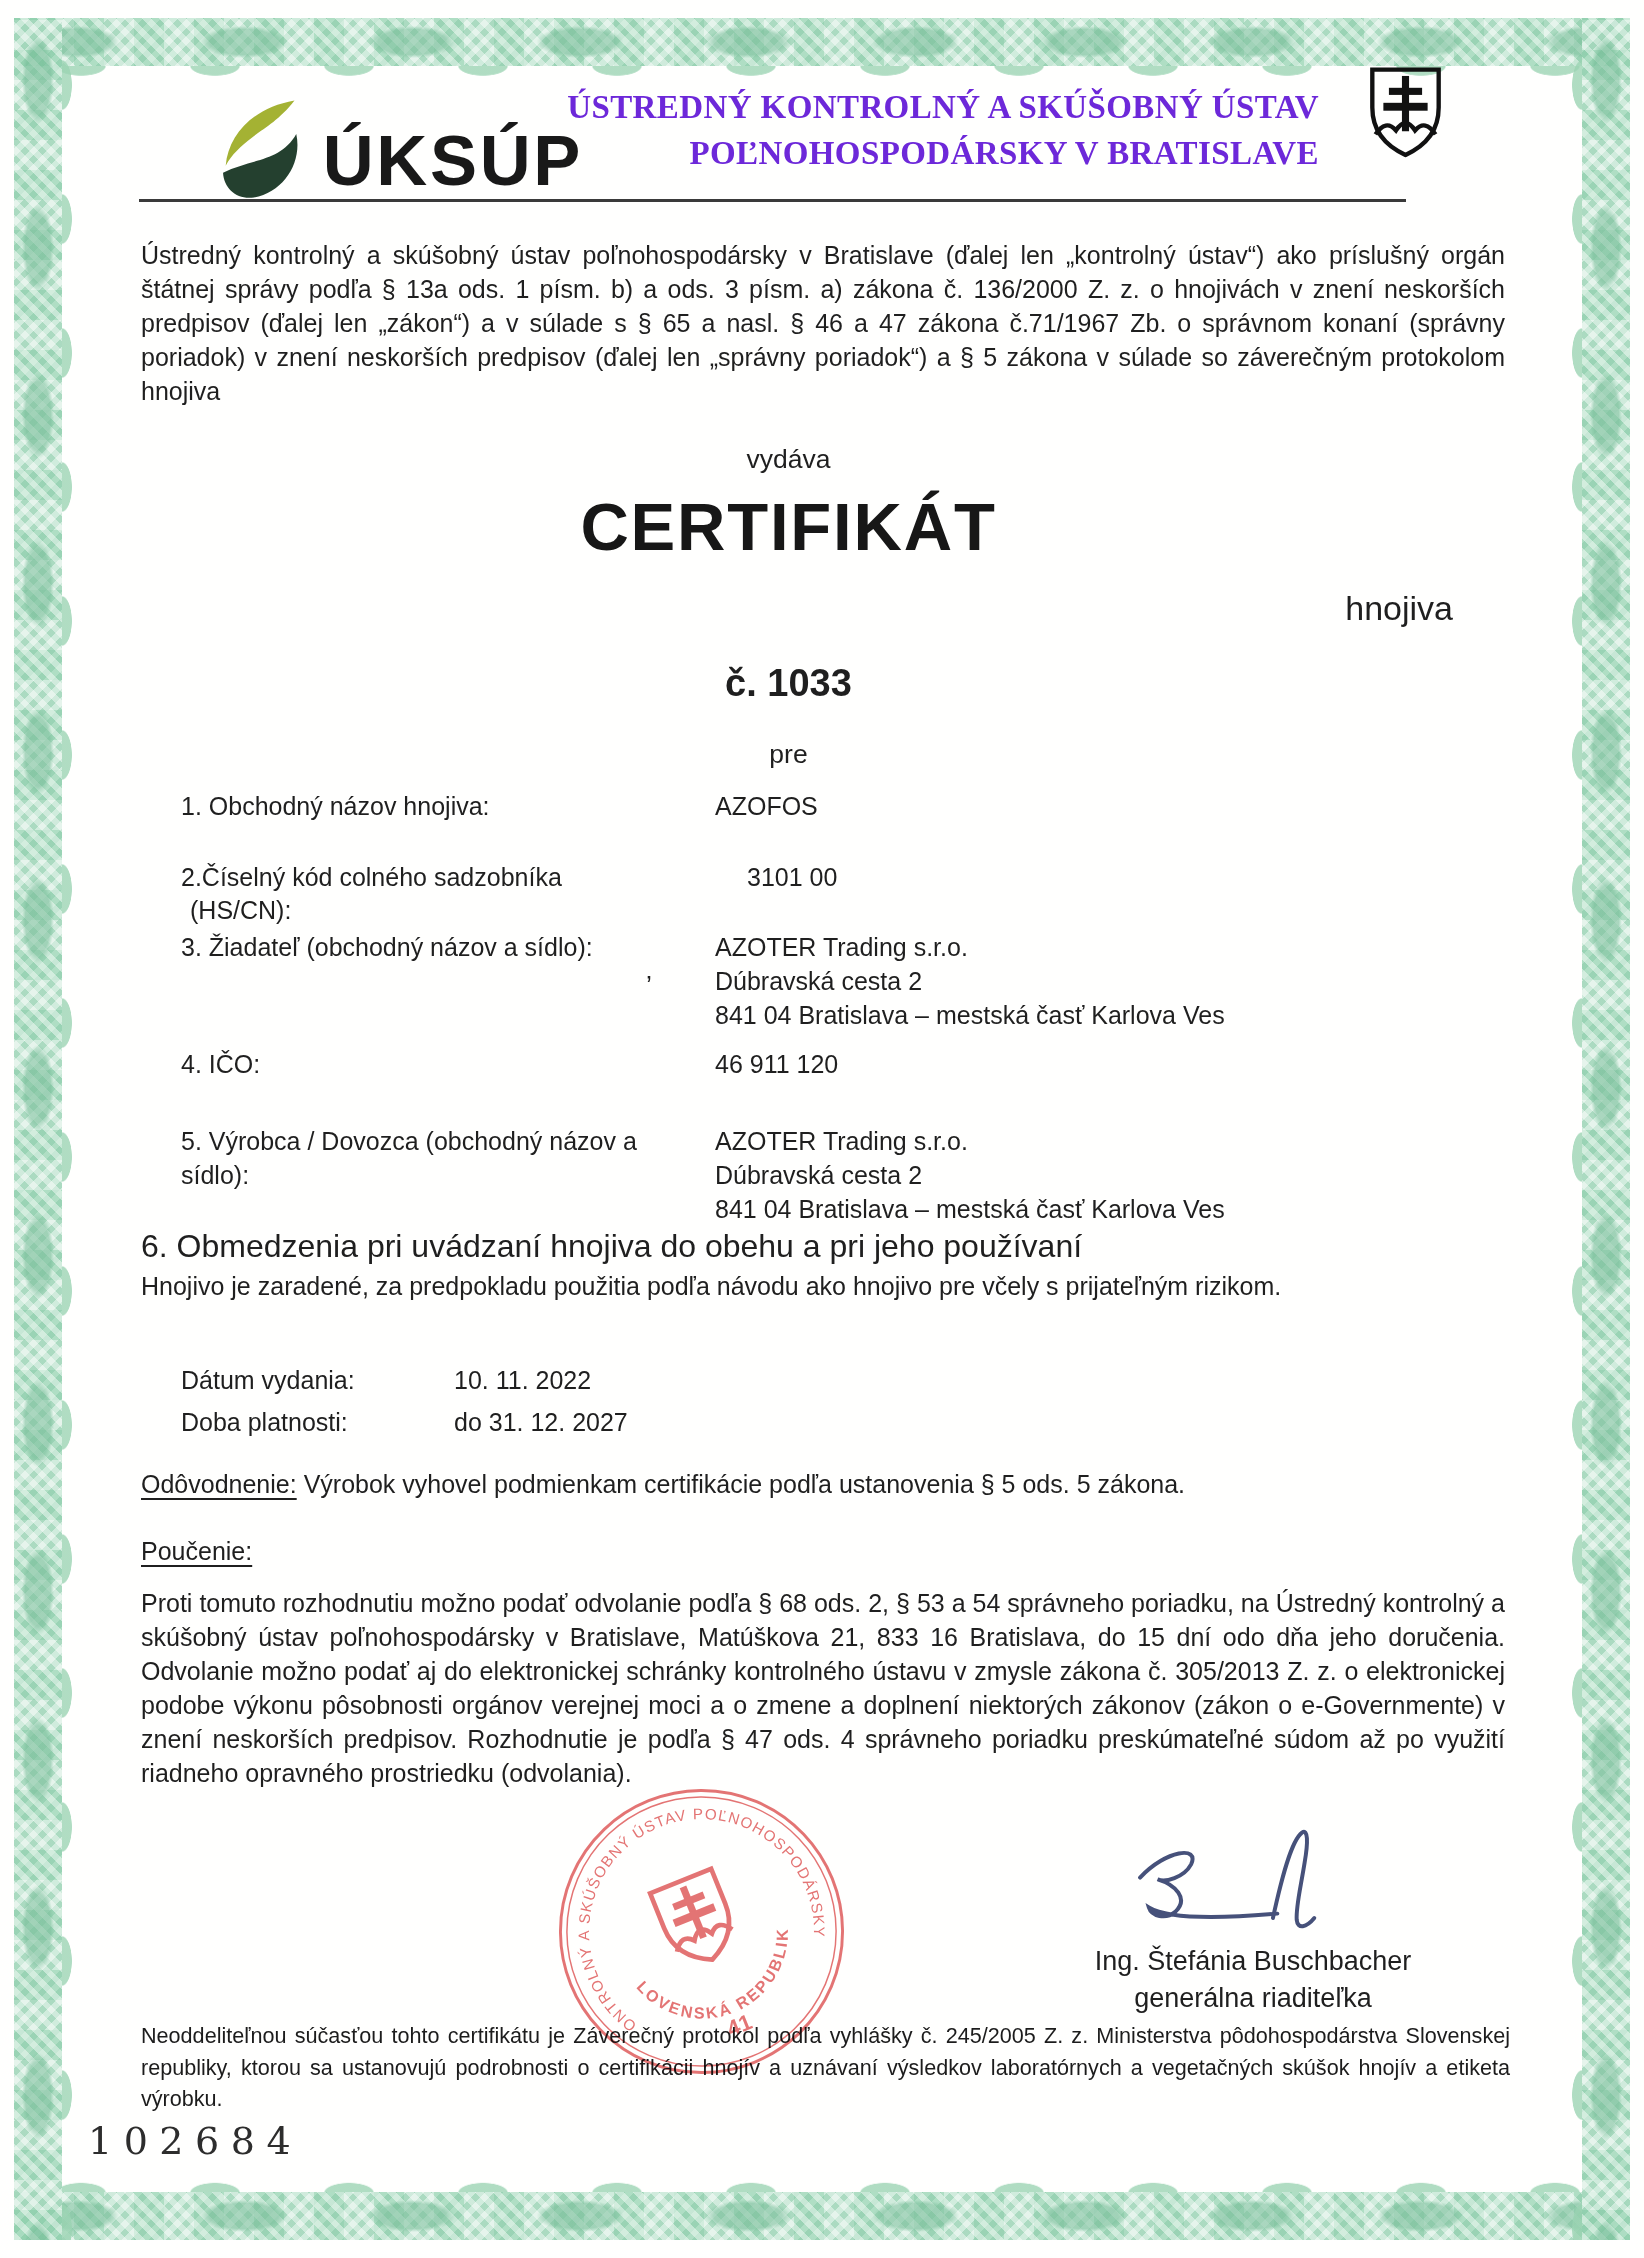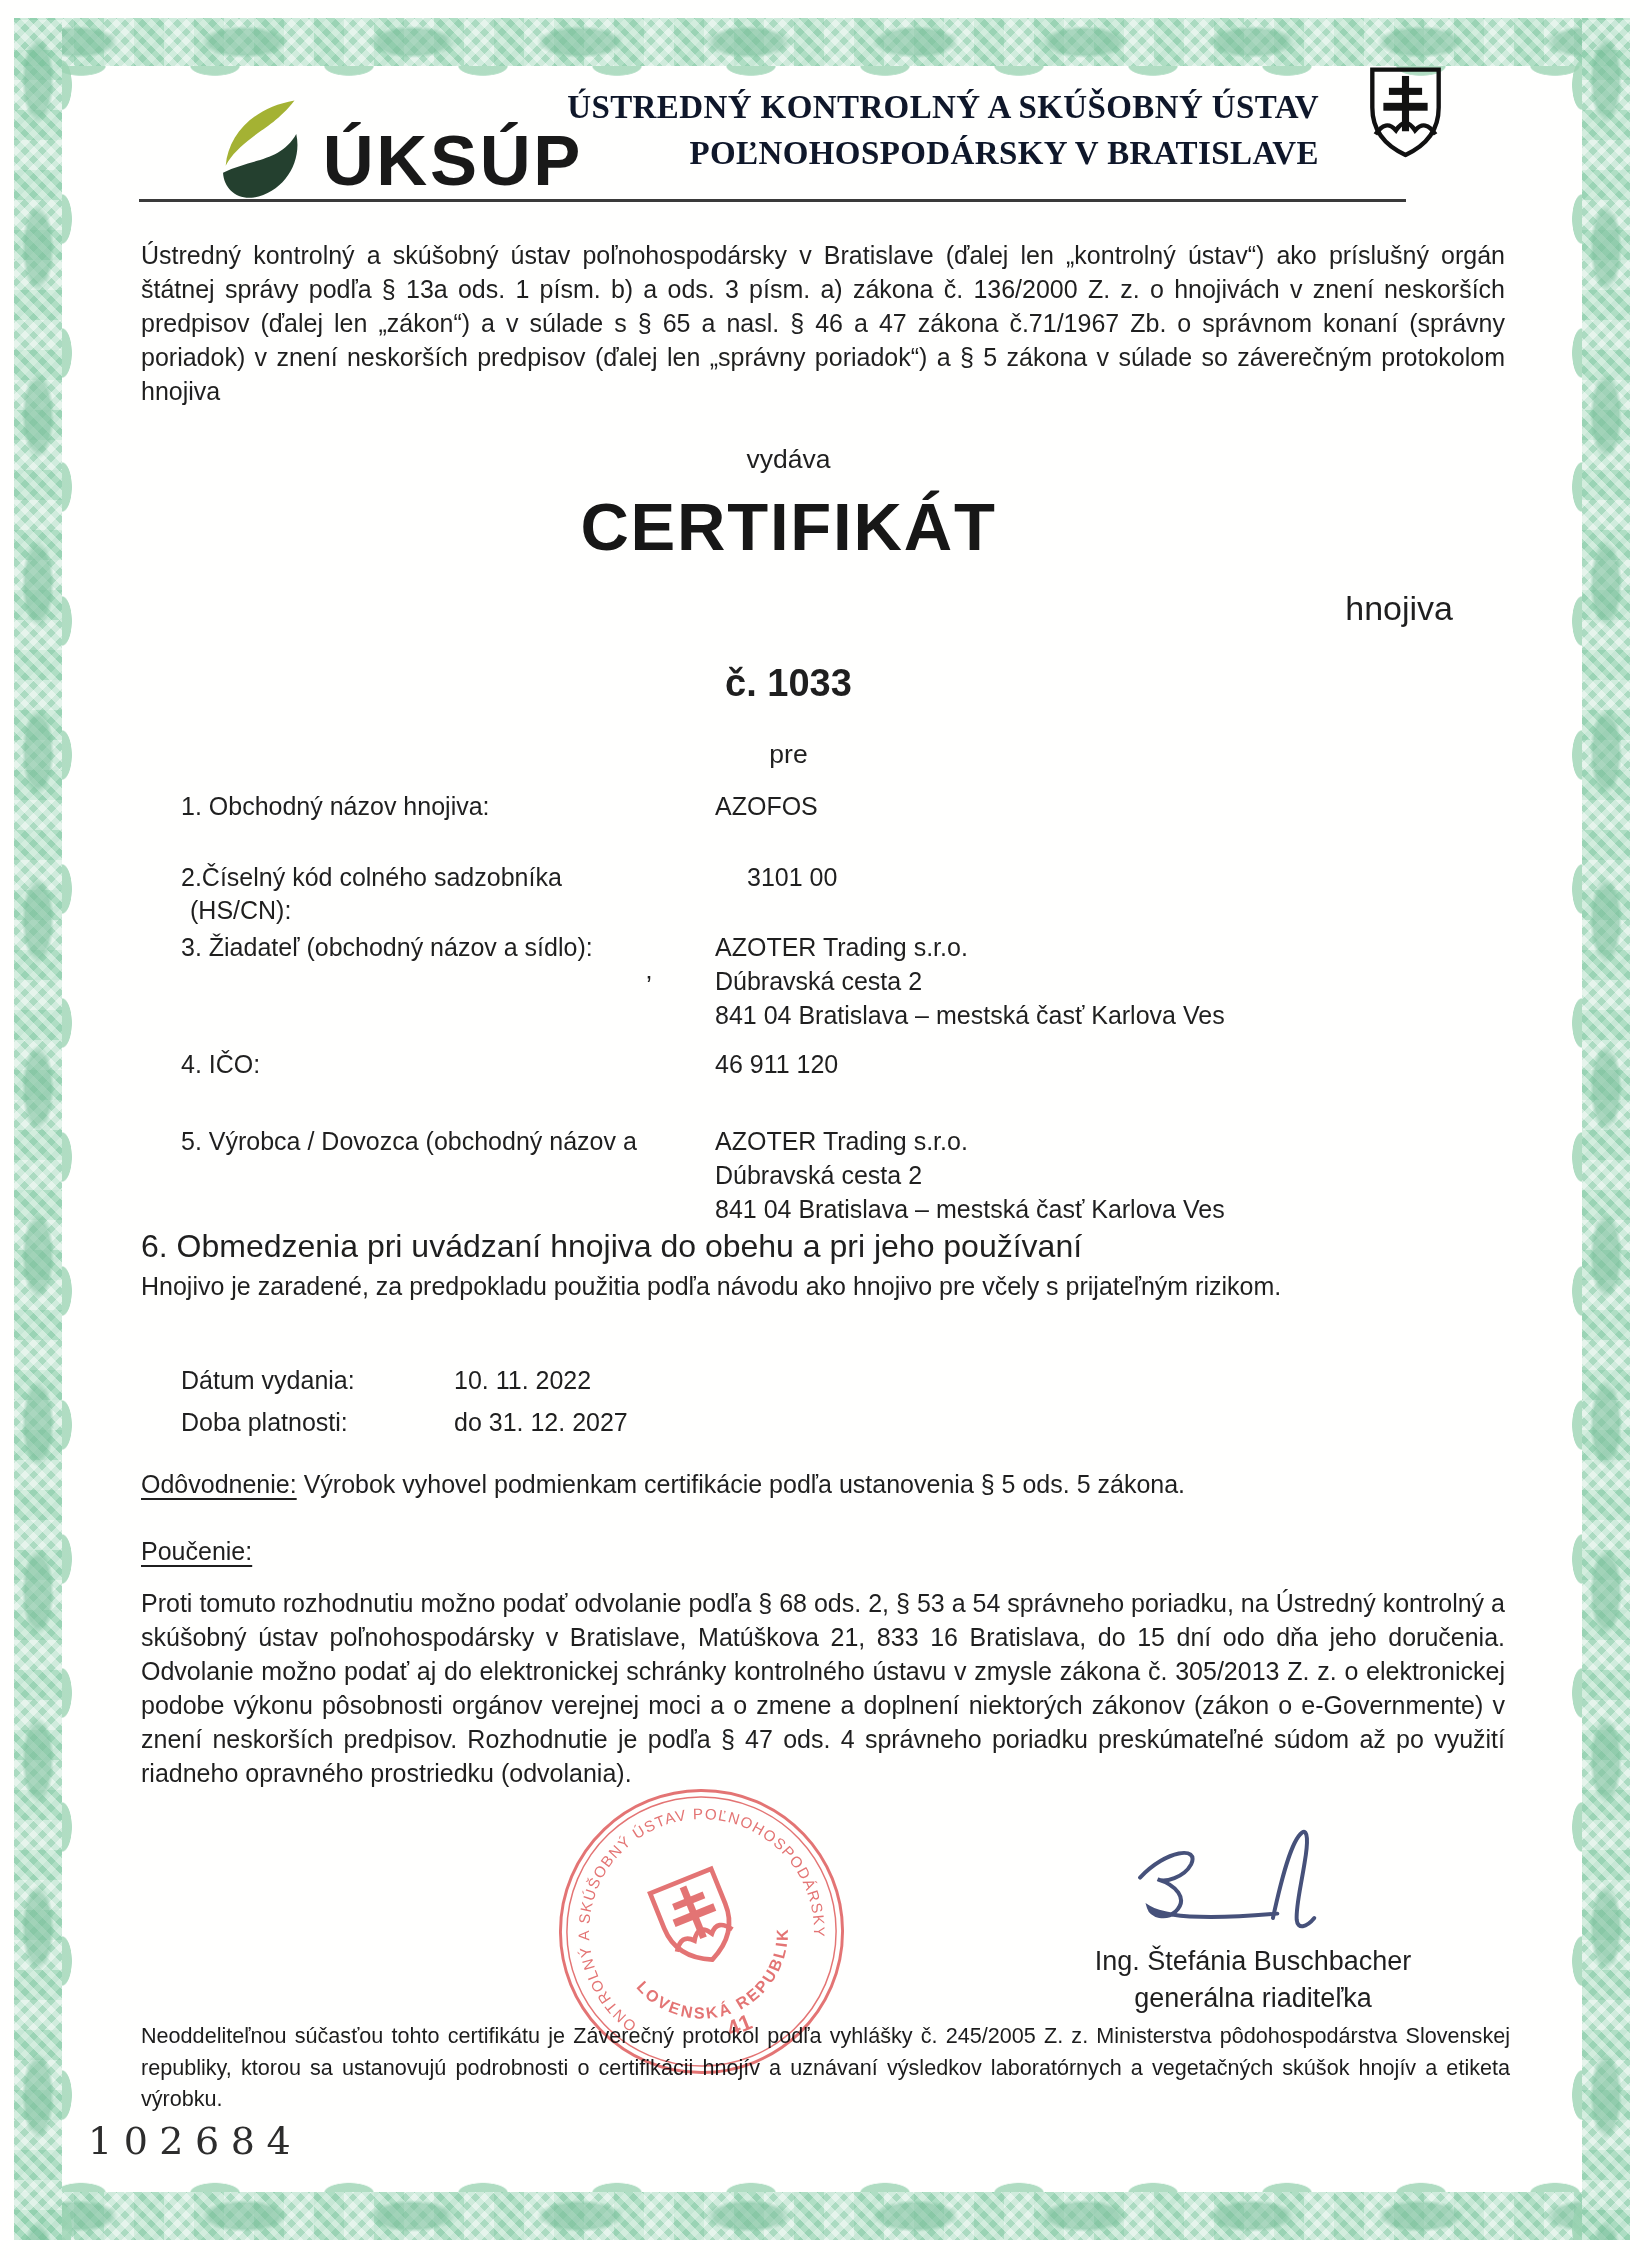--- a/index.html
+++ b/index.html
@@ -38,21 +38,21 @@
     background-image:radial-gradient(ellipse 16px 41px at 0% 50%, rgba(154,211,178,.85) 0 58%, rgba(154,211,178,0) 62%);
     background-size:17.6px 134px;background-repeat:repeat-y;}
   #band-right{top:17.6px;bottom:17.6px;right:14px;width:48px;}
   #band-right::after{content:'';position:absolute;top:0;bottom:0;right:100%;width:17.6px;
     background-image:radial-gradient(ellipse 16px 41px at 100% 50%, rgba(154,211,178,.85) 0 58%, rgba(154,211,178,0) 62%);
     background-size:17.6px 134px;background-repeat:repeat-y;}
 
   
   #institution{left:490px;top:85px;width:829px;text-align:right;
     font-family:"Liberation Serif",serif;font-weight:bold;font-size:33px;line-height:1.38;
-    letter-spacing:0.4px;color:#0f172a;}
+    letter-spacing:0.4px;color:#6d28d9;}
   #header-rule{left:139px;top:199px;width:1267px;height:2.6px;background:#3a3a3a;}
 
   
   .para{font-size:25px;line-height:1.36;text-align:justify;color:#1f1f1f;}
   #intro{left:141px;top:238px;width:1364px;}
   .center-line{left:124px;width:1329px;text-align:center;}
   #vydava{top:444px;font-size:26.5px;}
   #cert-title{top:488px;font-size:67px;font-weight:bold;letter-spacing:1.8px;color:#171717;}
   #cert-sub{top:589px;font-size:34px;text-align:right;}
   #cert-no{top:662px;font-size:38px;font-weight:bold;}
@@ -137,20 +137,21 @@
     <div class="addr-line">AZOTER Trading s.r.o.</div>
     <div class="addr-line">Dúbravská cesta 2</div>
     <div class="addr-line">841 04  Bratislava – mestská časť Karlova Ves</div>
   </div>
   <div id="stray-mark" class="abs">’</div>
 
   <div class="abs item-label" style="top:1050px;">4. IČO:</div>
   <div class="abs item-value" style="top:1050px;">46 911 120</div>
 
   <div class="abs item-label" style="top:1127px;">5. Výrobca / Dovozca (obchodný názov a</div>
+  <div class="abs item-label" style="top:1161px;">sídlo):</div>
   <div class="abs item-value" style="top:1127px;">
     <div class="addr-line">AZOTER Trading s.r.o.</div>
     <div class="addr-line">Dúbravská cesta 2</div>
     <div class="addr-line">841 04  Bratislava – mestská časť Karlova Ves</div>
   </div>
 
   <div id="sec6-head" class="abs" style="font-size:32px;">6. Obmedzenia pri uvádzaní hnojiva do obehu a pri jeho používaní</div>
   <div id="sec6-body" class="abs para">Hnojivo je zaradené, za predpokladu použitia podľa návodu ako hnojivo pre včely s prijateľným rizikom.</div>
 
   <div class="abs date-label" style="top:1366px;">Dátum vydania:</div>

